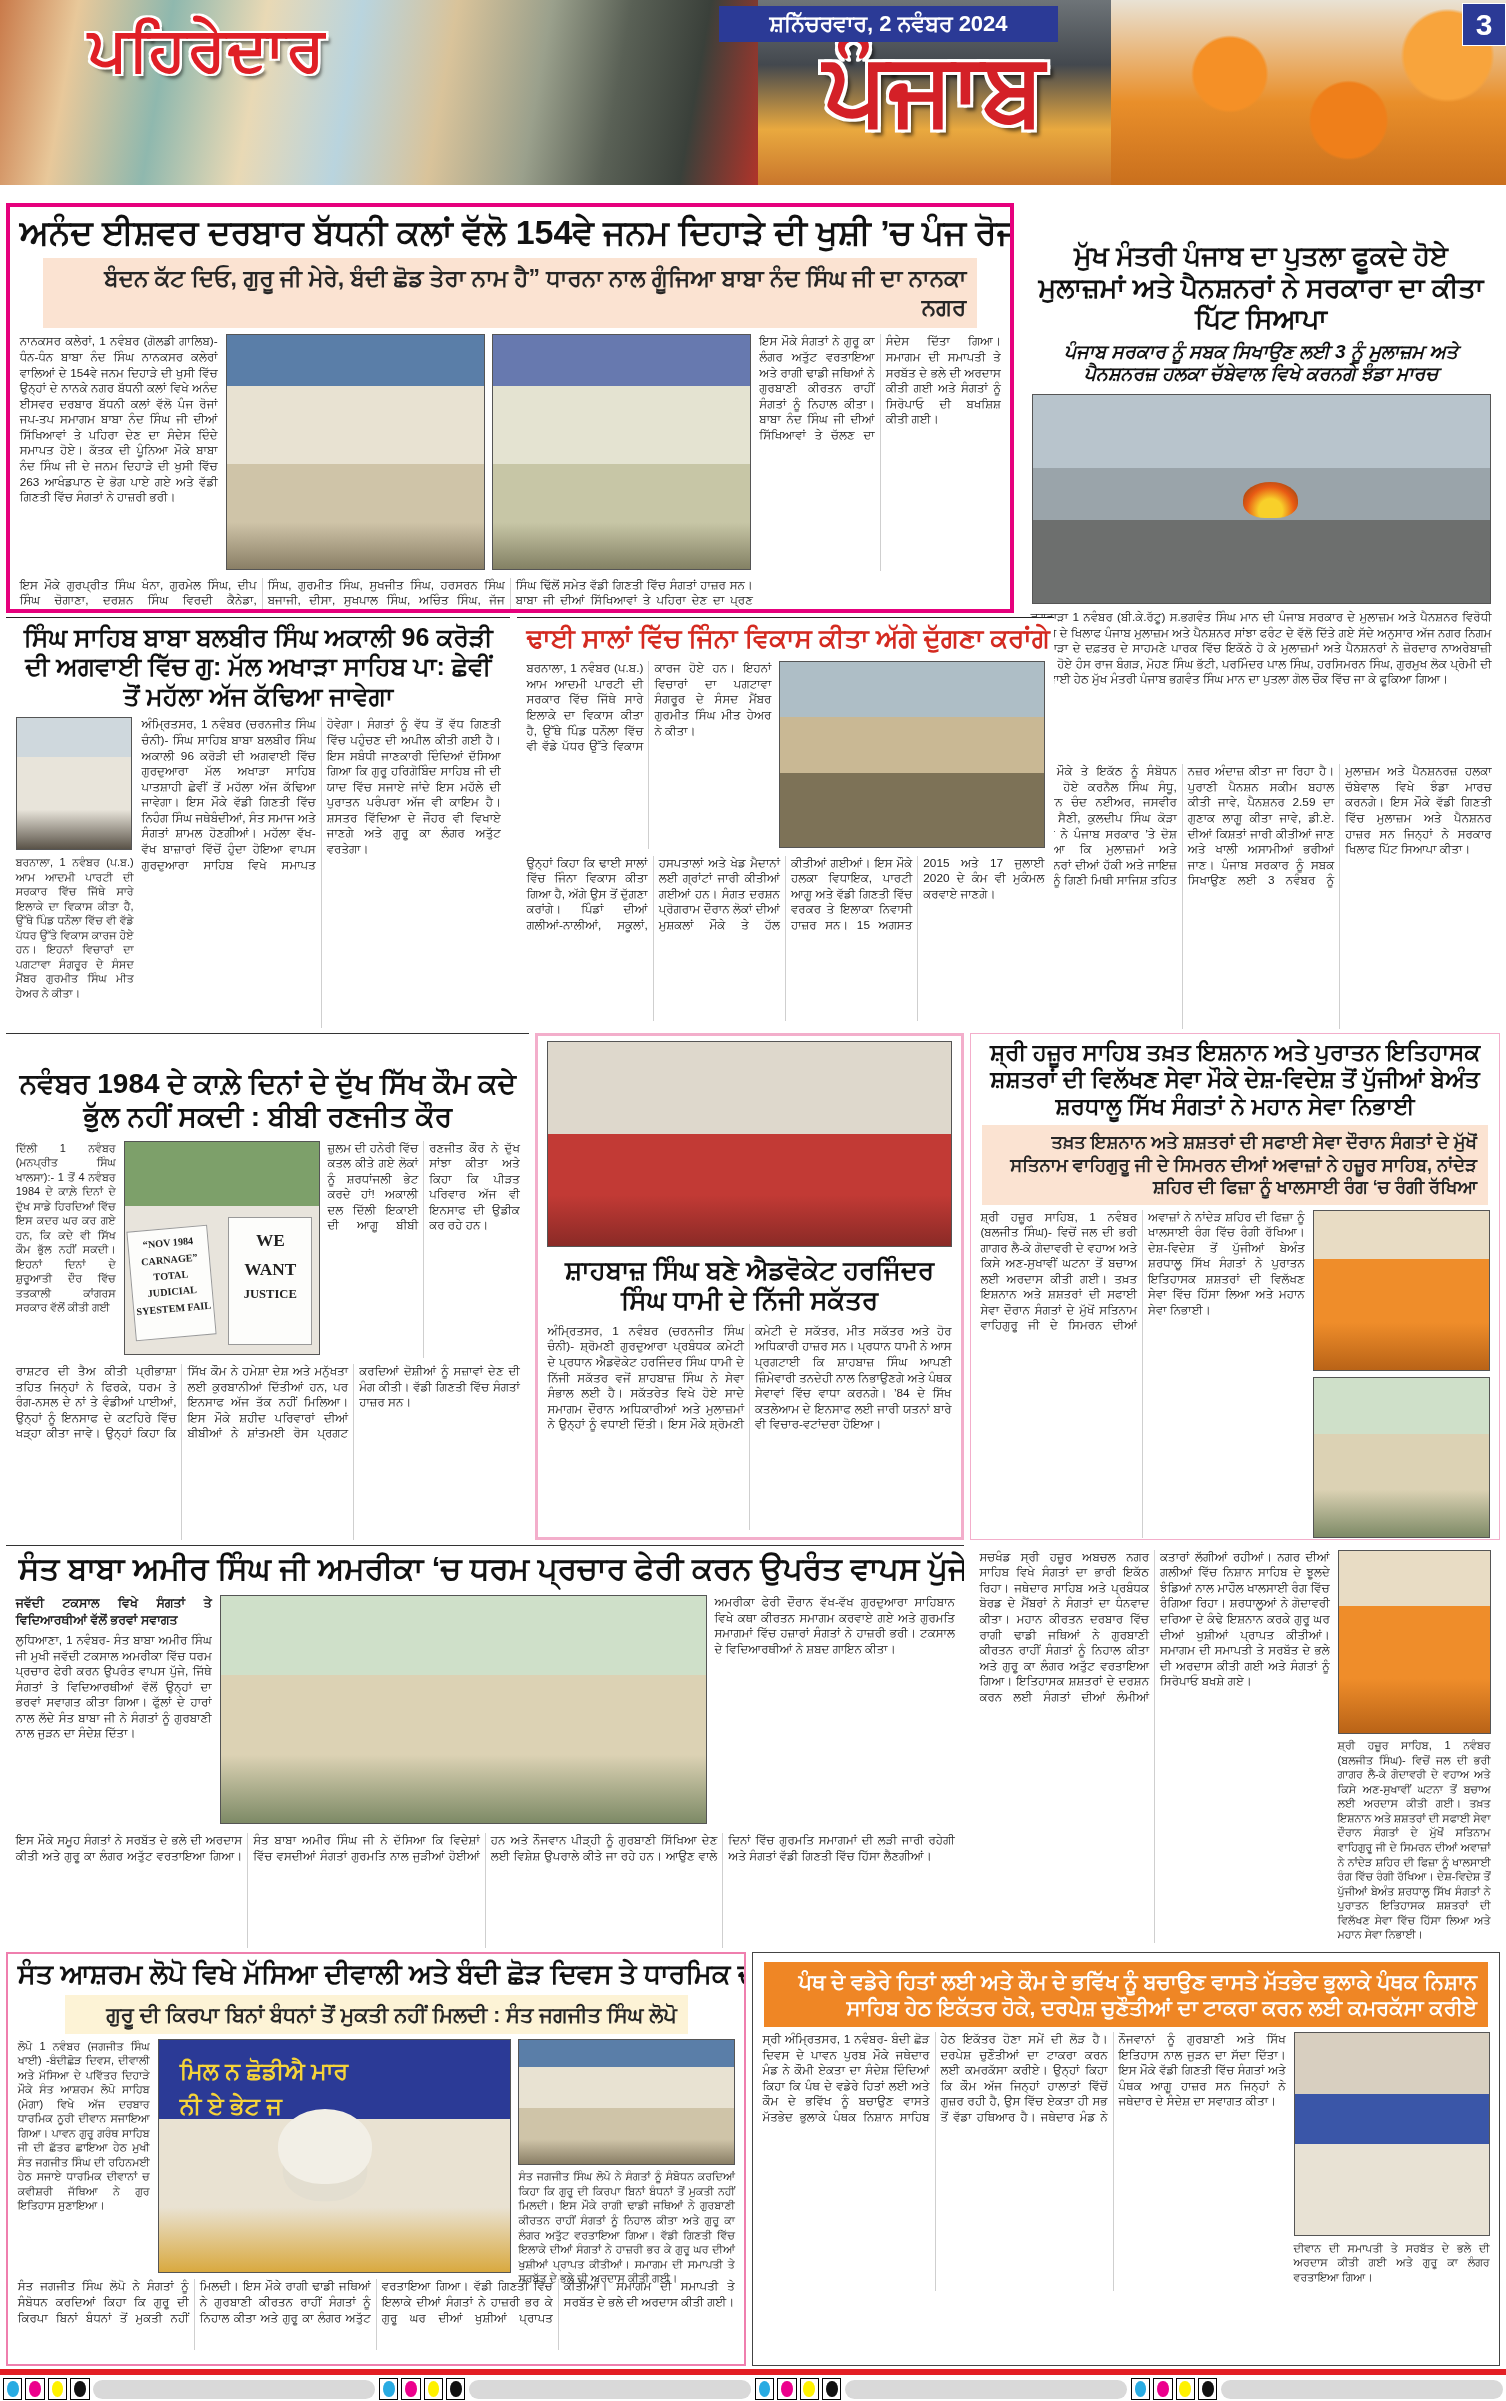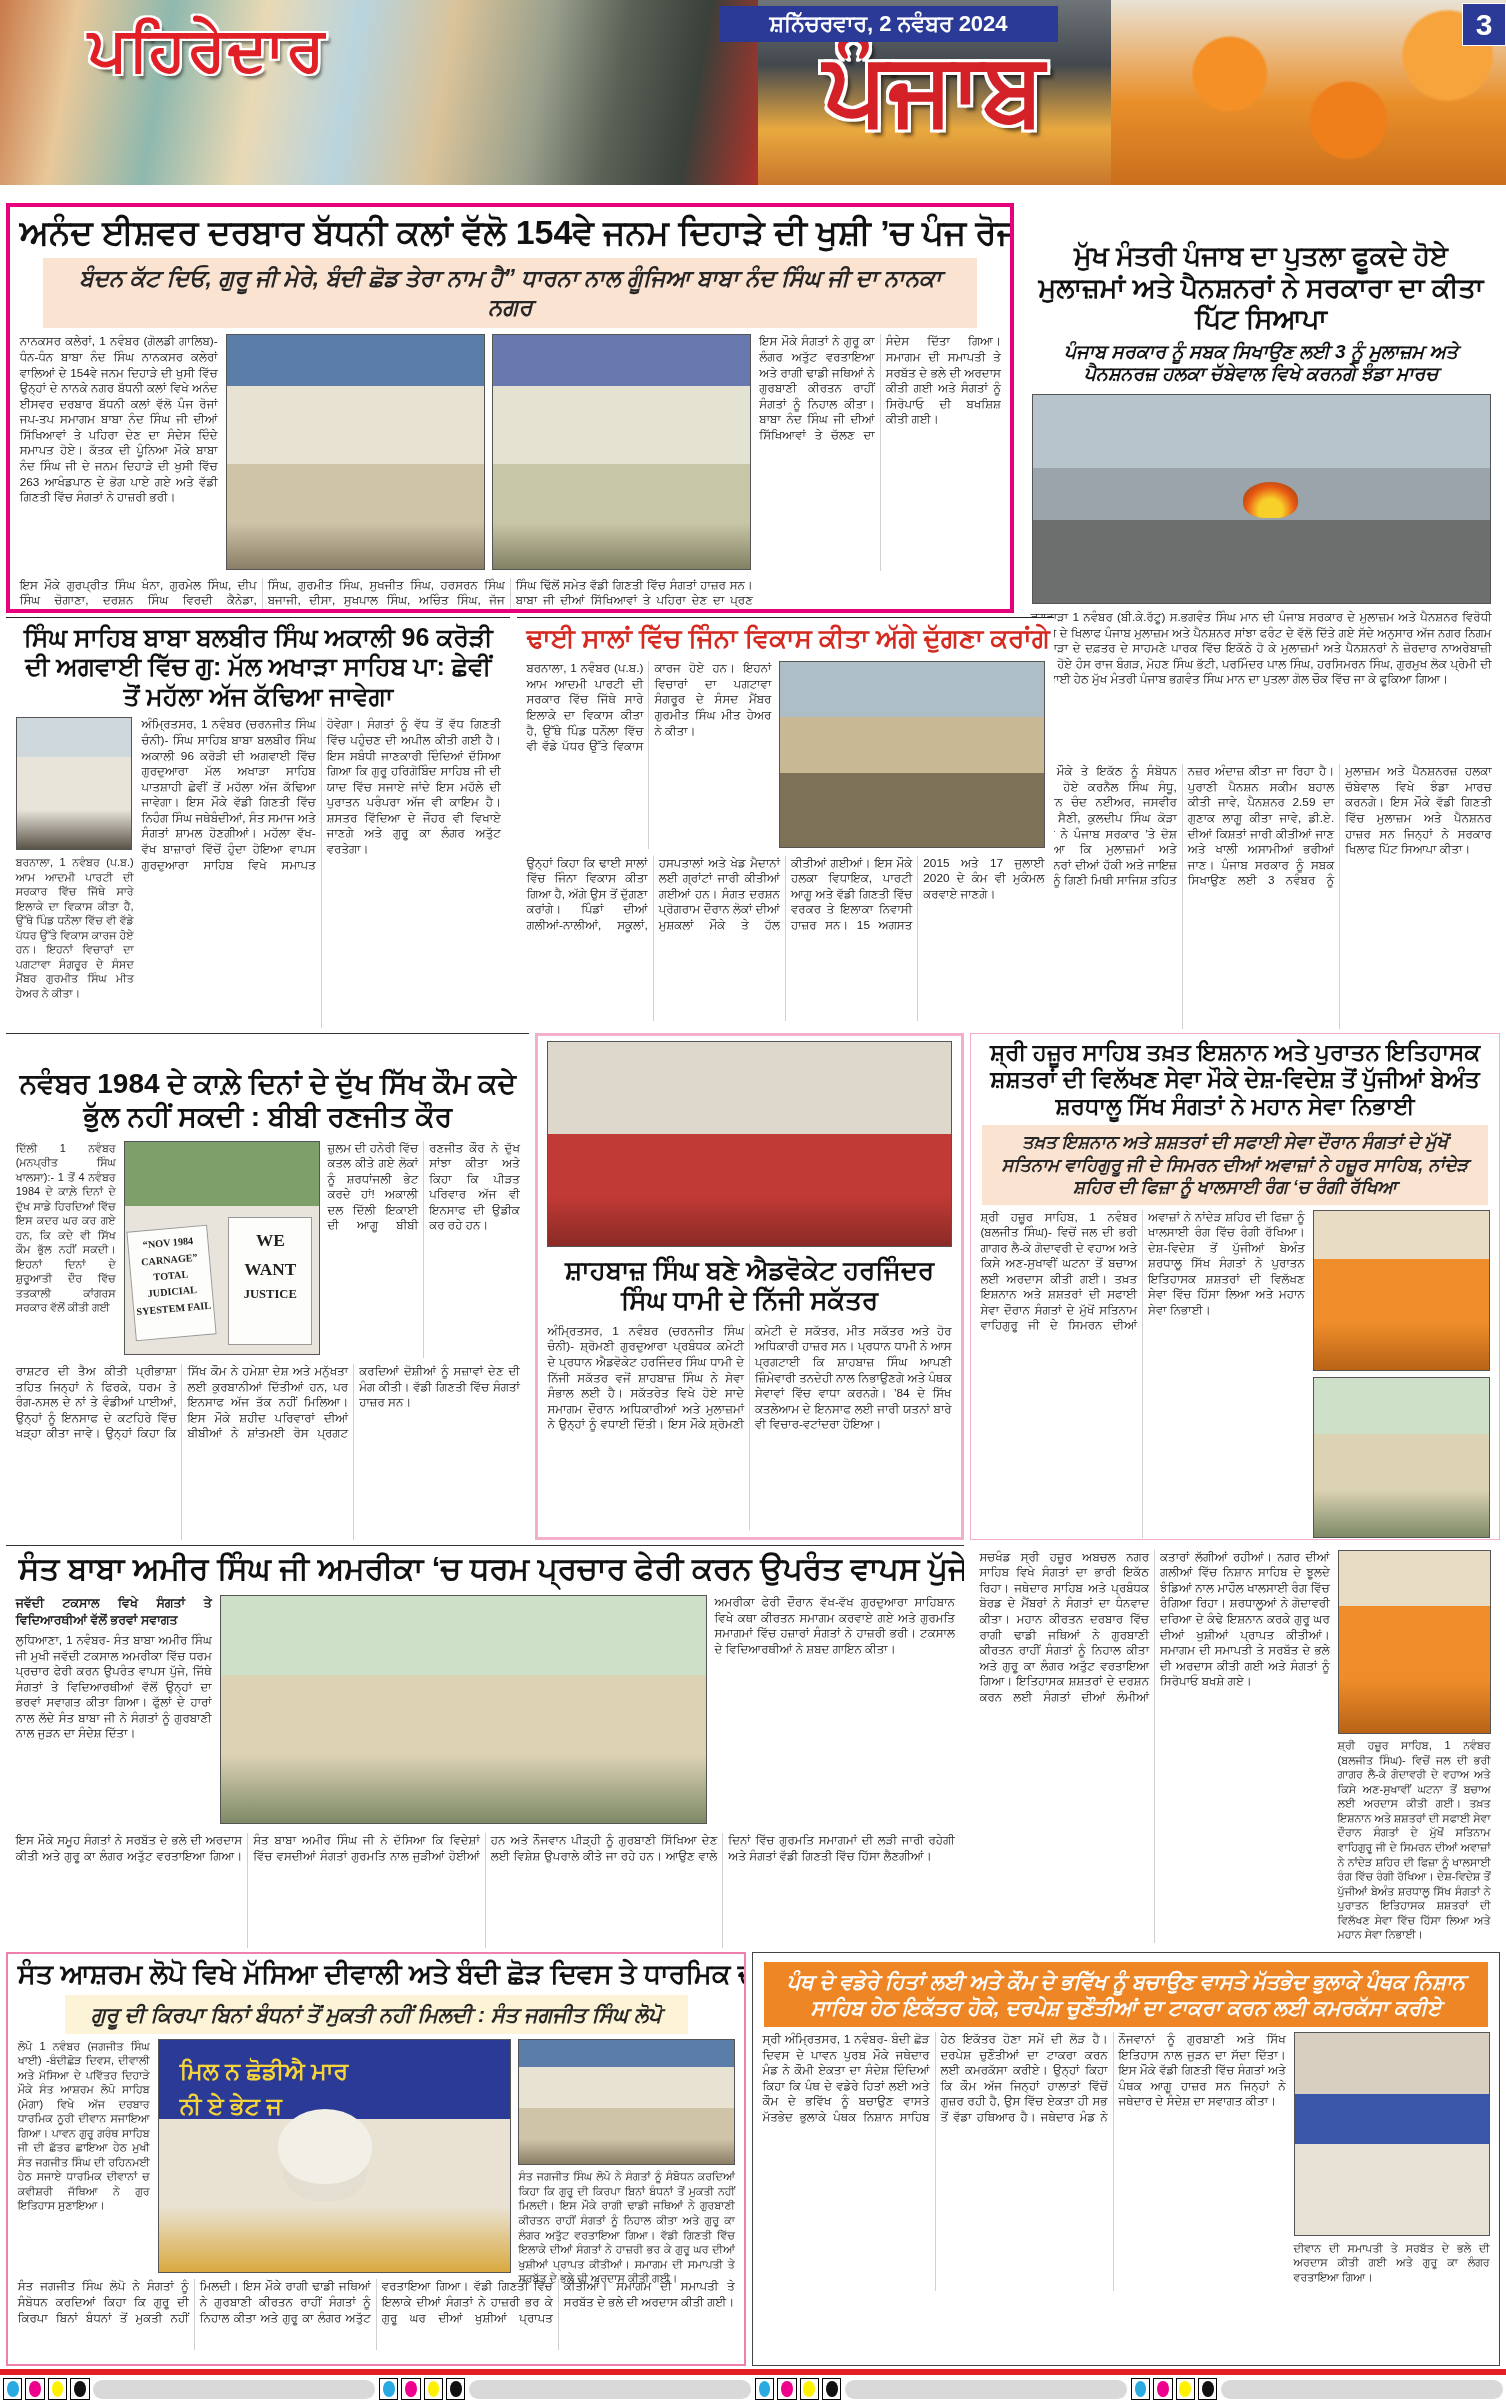--- a/index.html
+++ b/index.html
@@ -23,21 +23,21 @@
   .section-title{left:765px;top:31px;width:338px;text-align:center;font-size:100px;font-weight:bold;color:#d42027;
     text-shadow:-3.1px -3.1px 0 #fff,3.1px -3.1px 0 #fff,-3.1px 3.1px 0 #fff,3.1px 3.1px 0 #fff,5.5px 6.3px 3.9px rgba(0,0,0,.55);}
   .date-strip{left:719px;top:6.3px;width:339px;height:36px;background:#2b3a96;color:#fff;
     font-size:22px;font-weight:bold;display:flex;align-items:center;justify-content:center;}
   .pageno{left:1462px;top:3.1px;width:42px;height:41px;background:#2b3a96;color:#fff;font-size:30px;
     font-weight:bold;display:flex;align-items:center;justify-content:center;border:1.6px solid #fff;}
   
   .article{position:absolute;background:#fff;overflow:hidden;box-sizing:border-box;padding:4.7px 9.4px;}
   .hl{font-weight:bold;color:#111;text-align:center;line-height:1.18;}
   .hl-red{color:#d42a20;}
-  .sub{font-weight:bold;text-align:center;line-height:1.25;padding:6.3px 11px;margin:4.7px 1.6px;font-style:italic;}
+  .sub{font-weight:bold;text-align:right;line-height:1.25;padding:6.3px 11px;margin:4.7px 1.6px;}
   .sub-pink{background:#fbe3d2;color:#262626;}
   .sub-cream{background:#fdf3d6;color:#262626;}
   .sub-orange{background:#ef8625;color:#fff;}
   .body{font-size:11.8px;line-height:1.32;text-align:justify;color:#222;}
   .cols2{column-count:2;column-gap:11px;column-rule:0.8px solid #cfcfcf;}
   .cols3{column-count:3;column-gap:11px;column-rule:0.8px solid #cfcfcf;}
   .cols4{column-count:4;column-gap:11px;column-rule:0.8px solid #cfcfcf;}
   .row{display:flex;gap:7.9px;}
   .ph{background:#b9b2a4;border:0.8px solid #555;box-sizing:border-box;position:relative;overflow:hidden;flex:none;}
   .ph-hall{background:linear-gradient(180deg,#5a7ea8 0 22%,#e8e2d2 22% 55%,#cfc4a8 55% 80%,#8a7f66 100%);}

